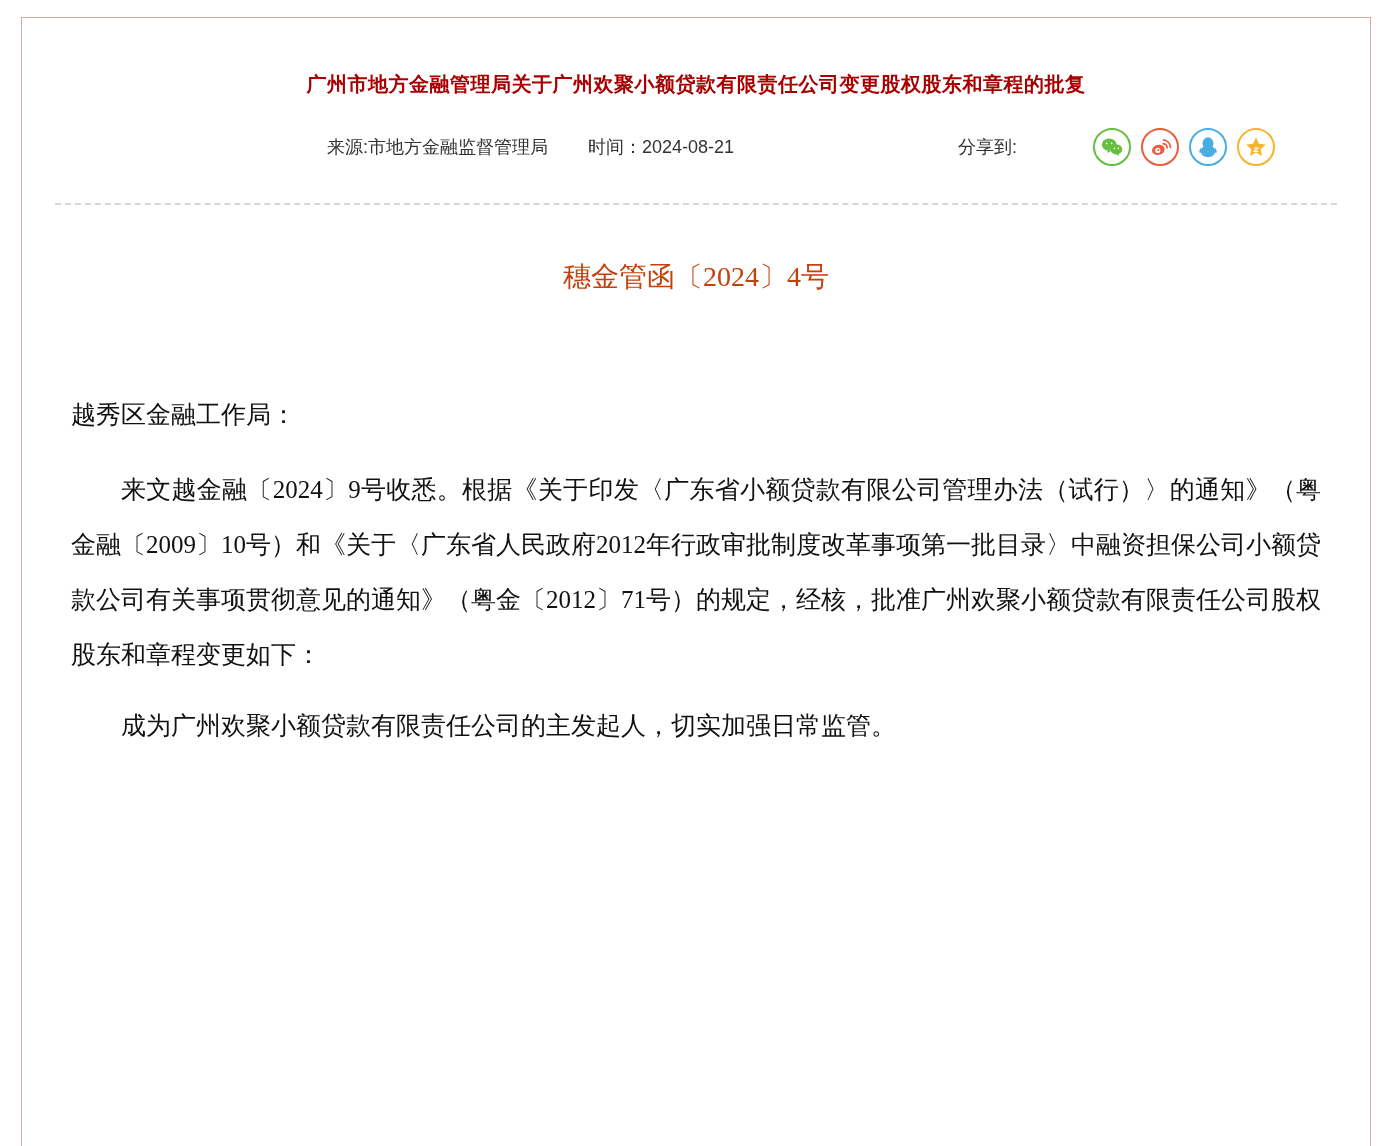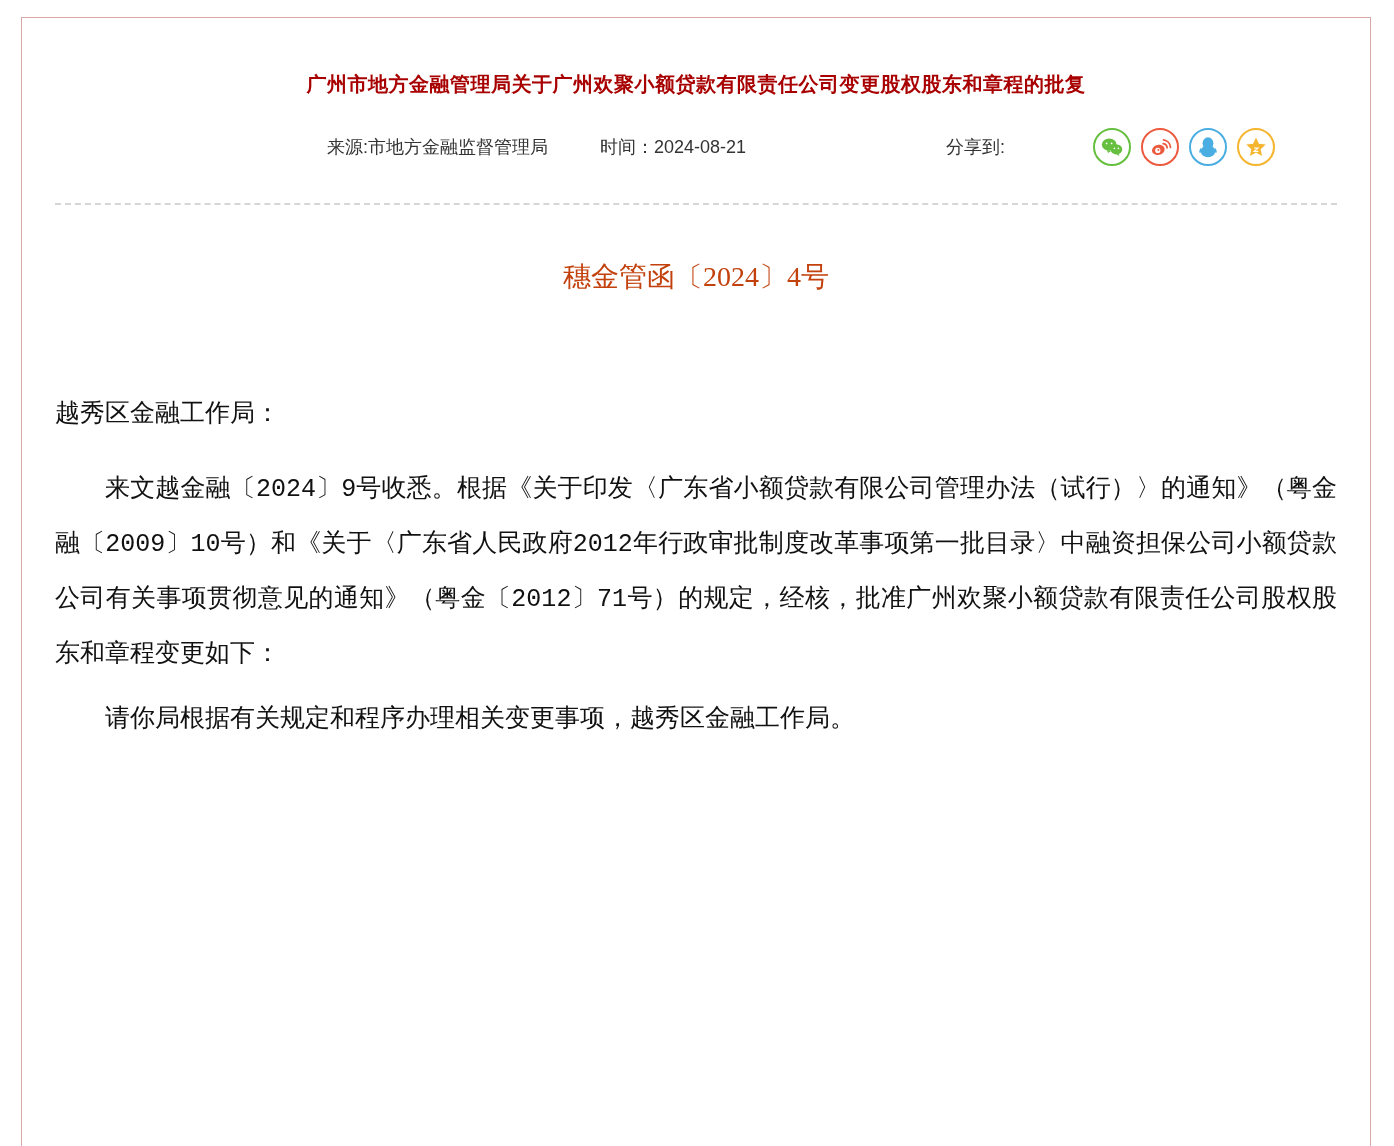--- a/index.html
+++ b/index.html
@@ -30,21 +30,20 @@
     line-height: 28px;
     letter-spacing: 0.5px;
   }
   .meta-row {
     margin-top: 30px;
     height: 38px;
     display: flex;
     align-items: center;
     font-size: 18px;
     color: #333333;
-    gap: 12px;
   }
   .meta-source { margin-left: 272px; }
   .meta-time { margin-left: 40px; }
   .meta-spacer { flex: 1; }
   .share-label { margin-right: 76px; }
   .share-icons { display: flex; align-items: center; gap: 10px; margin-right: 62px; }
   .share-circle {
     width: 38px; height: 38px;
     border-radius: 50%;
     border: 2px solid;
@@ -83,21 +82,21 @@
     letter-spacing: 1px;
   }
   .doc-body {
     margin-top: 86px;
     font-family: "Liberation Serif", "DejaVu Serif", serif;
     font-size: 25px;
     line-height: 55px;
     color: #111111;
     text-align: justify;
   }
-  .doc-body p { margin: 0; font-family: Liberation Mono, monospace; }
+  .doc-body p { margin: 16px; }
   .salutation { margin-bottom: 20px !important; }
   .para { text-indent: 2em; margin-bottom: 10px !important; }
 </style>
 </head>
 <body>
 
 <div class="page-frame">
   <div class="inner">
 
     <div class="article-title">广州市地方金融管理局关于广州欢聚小额贷款有限责任公司变更股权股东和章程的批复</div>
@@ -157,17 +156,17 @@
     <div class="divider"></div>
 
     <div class="doc-number">穗金管函〔2024〕4号</div>
 
     <div class="doc-title">
     </div>
 
     <div class="doc-body">
       <p class="salutation">越秀区金融工作局：</p>
       <p class="para">来文越金融〔2024〕9号收悉。根据《关于印发〈广东省小额贷款有限公司管理办法（试行）〉的通知》（粤金融〔2009〕10号）和《关于〈广东省人民政府2012年行政审批制度改革事项第一批目录〉中融资担保公司小额贷款公司有关事项贯彻意见的通知》（粤金〔2012〕71号）的规定，经核，批准广州欢聚小额贷款有限责任公司股权股东和章程变更如下：</p>
-      <p class="para">请你局根据有关规定和程序办理相关变更事项，越秀区金融工作局。</p>
+      <p class="para">成为广州欢聚小额贷款有限责任公司的主发起人，切实加强日常监管。</p>
     </div>
 
   </div>
 </div>
 
 </body></html>

